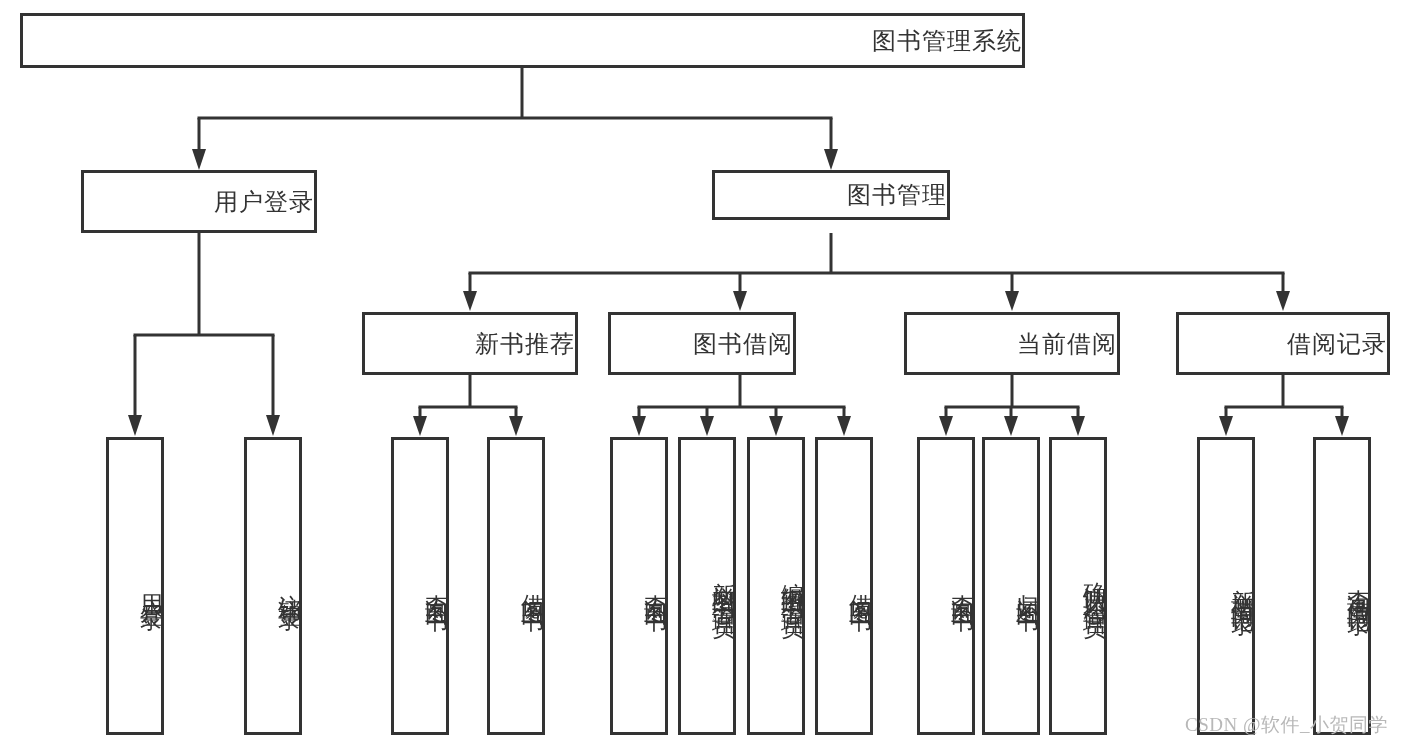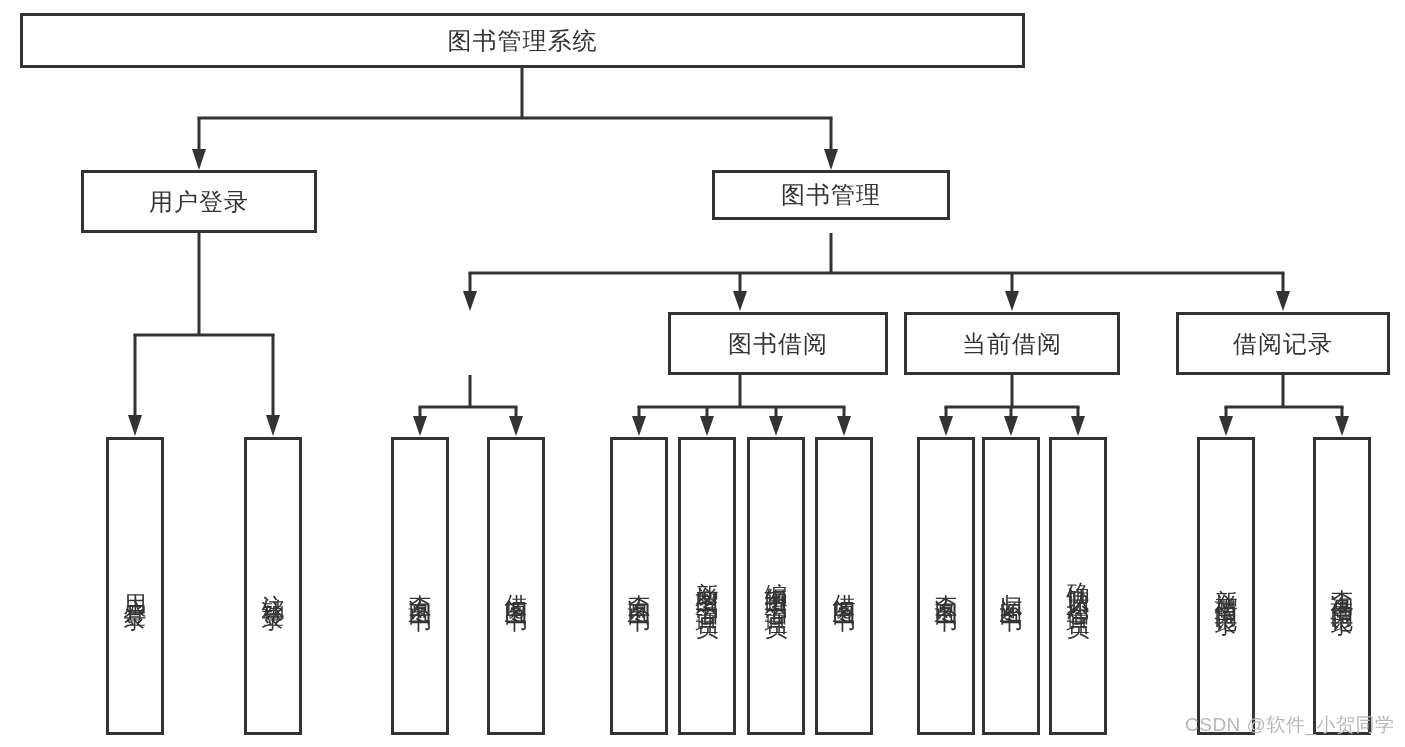--- a/index.html
+++ b/index.html
@@ -31,22 +31,23 @@
   }
   .connectors polygon {
     fill: var(--line);
   }
   .box {
     position: absolute;
     border: 3px solid var(--box-border);
     background: var(--background);
     display: flex;
     align-items: center;
-    justify-content: center;
+    justify-content: flex-end;
     color: var(--text);
+    font-family: Liberation Mono, monospace;
   }
   .box.h .lbl {
     font-size: 24px;
     letter-spacing: 1px;
     white-space: nowrap;
   }
   .box.v .vlbl {
     writing-mode: vertical-rl;
     text-orientation: mixed;
     font-size: 23px;
@@ -57,20 +58,21 @@
   .watermark {
     position: absolute;
     left: 1185px;
     top: 712px;
     width: 215px;
     font-size: 19px;
     color: var(--watermark);
     white-space: nowrap;
     z-index: 5;
     letter-spacing: 0.5px;
+    font-family: Liberation Serif, serif;
   }
 </style>
 </head>
 <body>
 
 <div class="canvas">
 
   <svg class="connectors" viewBox="0 0 1405 747" xmlns="http://www.w3.org/2000/svg">
     <g>
       <line x1="522" y1="68" x2="522" y2="118"></line>
@@ -144,21 +146,24 @@
     <span class="lbl">图书管理系统</span>
   </div>
 
   <div class="box h" style="left:81px;top:170px;width:236px;height:63px">
     <span class="lbl">用户登录</span>
   </div>
   <div class="box h" style="left:712px;top:170px;width:238px;height:50px">
     <span class="lbl">图书管理</span>
   </div>
 
-  <div class="box h" style="left:668px;top:312px;width:220px;height:63px">
+  <div class="box h" style="left:362px;top:312px;width:216px;height:63px">
+    <span class="lbl">新书推荐</span>
+  </div>
+  <div class="box h" style="left:608px;top:312px;width:188px;height:63px">
     <span class="lbl">图书借阅</span>
   </div>
   <div class="box h" style="left:1176px;top:312px;width:214px;height:63px">
     <span class="lbl">借阅记录</span>
   </div>
   <div class="box h" style="left:904px;top:312px;width:216px;height:63px">
     <span class="lbl">当前借阅</span>
   </div>
 
   <div class="box v" style="left:106px;top:437px;width:58px;height:298px">

